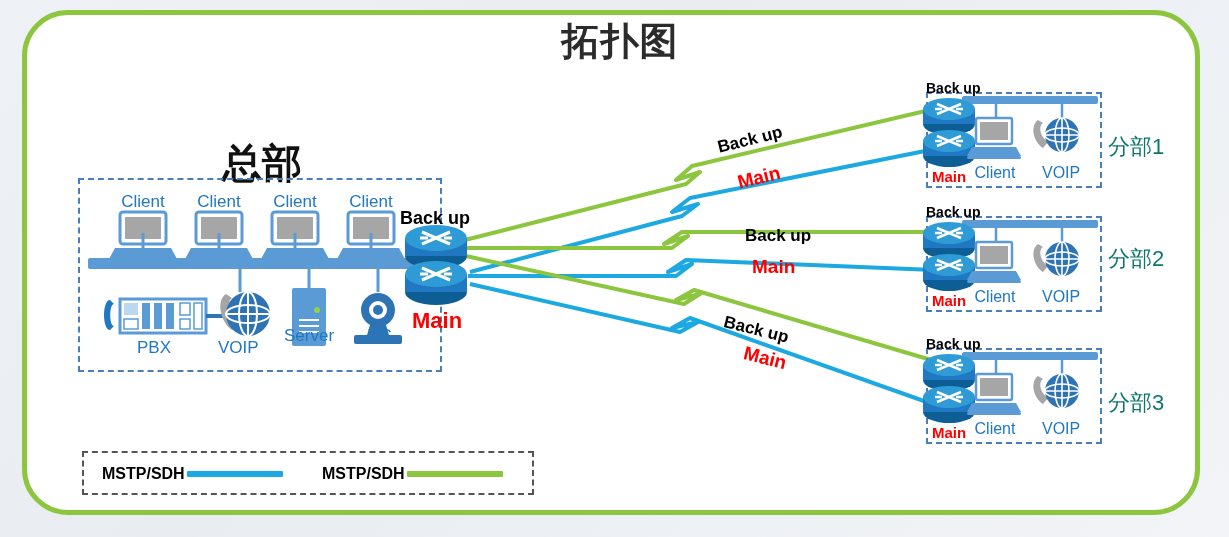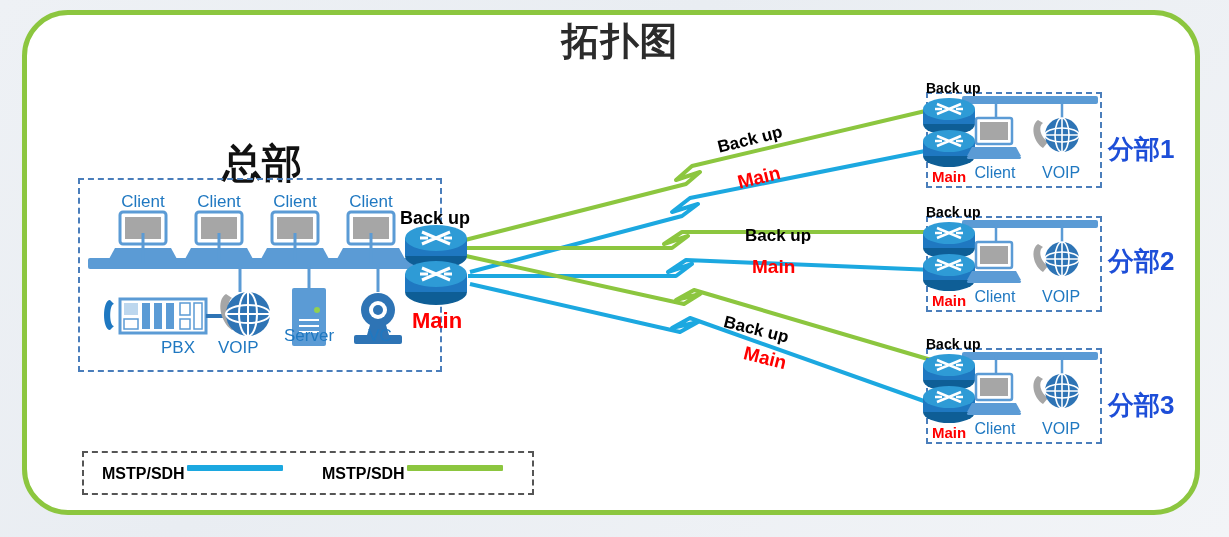--- a/index.html
+++ b/index.html
@@ -19,21 +19,21 @@
 
   
   .title{
     position:absolute;left:500px;top:16px;width:240px;text-align:center;
     font-size:38px;font-weight:bold;color:#2b2b2b;letter-spacing:1px;
   }
   .zone-title{
     position:absolute;font-size:40px;font-weight:bold;color:#111;
   }
   .branch-title{
-    position:absolute;font-size:26px;font-weight:bold;color:#1d4ed8;
+    position:absolute;font-size:22px;font-weight:normal;color:#0f766e;
   }
 
   
   .dashed-box{
     position:absolute;border:2px dashed #4a7ebb;box-sizing:border-box;
   }
 
   
   .dev-label{
     position:absolute;color:#1F78C1;font-size:17px;text-align:center;
@@ -60,21 +60,21 @@
     transform-origin:left center;
   }
   .link-label.green{color:#000;}
   .link-label.blue{color:#FF0000;}
 
   
   .legend{
     position:absolute;left:82px;top:451px;width:452px;height:44px;
     border:2px dashed #555;box-sizing:border-box;background:#fff;
   }
-  .legend-item{position:absolute;display:flex;}
+  .legend-item{position:absolute;display:flex;align-items:center;}
   .legend-text{font-size:16px;font-weight:bold;color:#000;}
   .legend-swatch{height:6px;width:96px;margin-left:2px;border-radius:1px;}
 </style>
 </head>
 <body>
 
 <div id="stage">
 
   <div class="frame"></div>
 
@@ -163,21 +163,21 @@
     <g transform="translate(356,292)">
       <circle cx="22" cy="18" r="17" fill="#2E74B5"></circle>
       <circle cx="22" cy="18" r="9" fill="#fff"></circle>
       <circle cx="22" cy="18" r="5" fill="#2E74B5"></circle>
       <path d="M14 33 L30 33 L33 43 L11 43 Z" fill="#2E74B5"></path>
       <rect x="-2" y="43" width="48" height="9" rx="2" fill="#2E74B5"></rect>
     </g>
     <line x1="378" y1="264" x2="378" y2="292" stroke="#5B9BD5" stroke-width="3"></line>
   </svg>
 
-  <div class="dev-label" style="left:148px;top:338px;width:60px;">PBX</div>
+  <div class="dev-label" style="left:124px;top:338px;width:60px;">PBX</div>
   <div class="dev-label" style="left:218px;top:338px;width:40px;">VOIP</div>
   <div class="dev-label" style="left:284px;top:326px;width:50px;text-align:right;">Server</div>
   <div class="dev-label" style="left:358px;top:326px;width:44px;">VC</div>
 
   <svg class="layer">
 
     <path d="M465 240 L686 184 L700 172 L676 180 L692 166 L938 108" fill="none" stroke="#8CC63F" stroke-width="4" stroke-linejoin="round"></path>
 
     <path d="M470 272 L682 216 L698 204 L672 212 L690 198 L940 148" fill="none" stroke="#1CA8E0" stroke-width="4" stroke-linejoin="round"></path>
 

